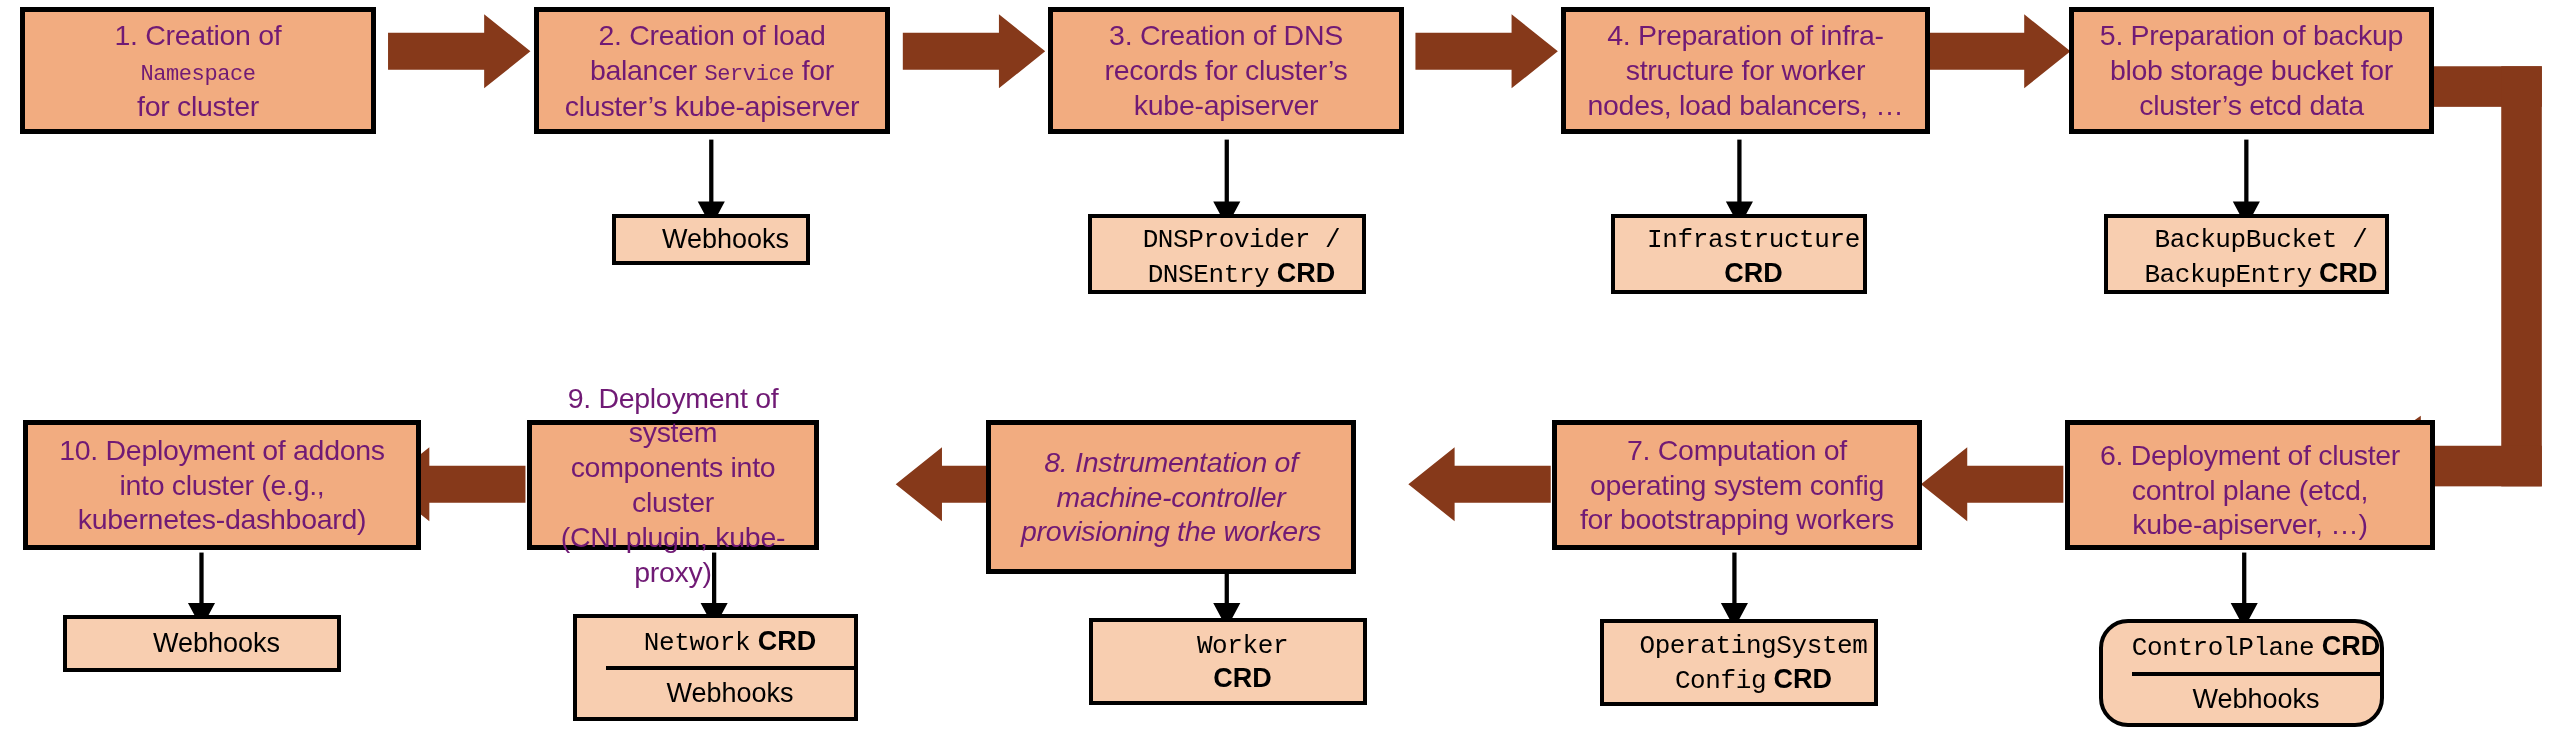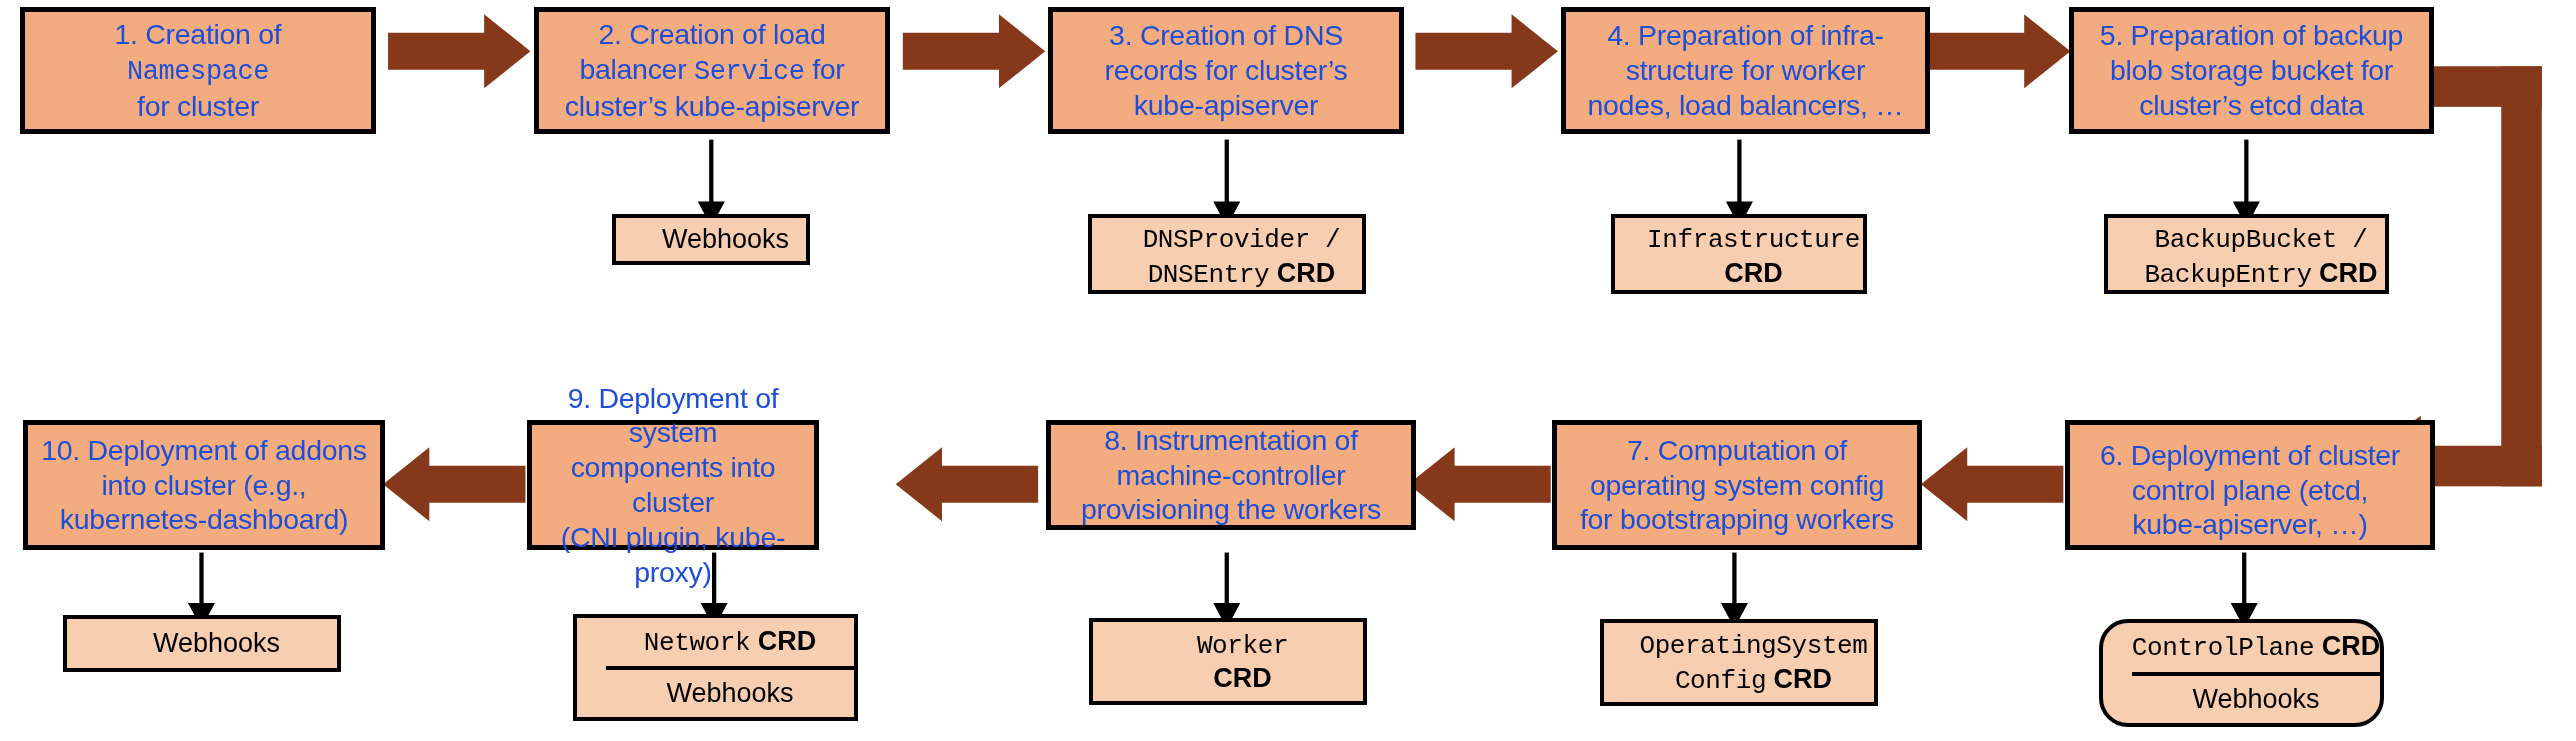--- a/index.html
+++ b/index.html
@@ -28,27 +28,27 @@
     box-sizing: border-box;
     display: flex;
     align-items: center;
     justify-content: center;
     text-align: center;
     padding: 2.8px 7.1px;
   }
   .step-text {
     font-size: 28.5px;
     line-height: 1.22;
-    color: #1d4ed8;
+    color: #701a75;
     font-family: "Liberation Sans", sans-serif;
     letter-spacing: -0.3px;
   }
   .mono {
     font-family: "Liberation Mono", "DejaVu Sans Mono", monospace;
-    font-size: 27px;
+    font-size: 22px;
     letter-spacing: -0.4px;
   }
 
   
   .res-box {
     position: absolute;
     background: #F8CEB0;
     border: 4.3px solid #000000;
     box-sizing: border-box;
     display: flex;
@@ -213,37 +213,37 @@
   </div>
 
   <div class="step-box" style="left:1552px; top:420px; width:370px; height:130px;">
     <div class="step-text">
       <span>7. Computation of</span><br>
       <span>operating system config</span><br>
       <span>for bootstrapping workers</span>
     </div>
   </div>
 
-  <div class="step-box" style="left:1046px; top:420px; width:370px; height:110px;">
+  <div class="step-box" style="left:986px; top:420px; width:370px; height:154px;font-style:italic;">
     <div class="step-text">
       <span>8. Instrumentation of</span><br>
       <span>machine-controller</span><br>
       <span>provisioning the workers</span>
     </div>
   </div>
 
   <div class="step-box" style="left:527px; top:420px; width:292px; height:130px;">
     <div class="step-text">
       <span>9. Deployment of system</span><br>
       <span>components into cluster</span><br>
       <span>(CNI plugin, kube-proxy)</span>
     </div>
   </div>
 
-  <div class="step-box" style="left:23px; top:420px; width:362px; height:130px;">
+  <div class="step-box" style="left:23px; top:420px; width:398px; height:130px;">
     <div class="step-text">
       <span>10. Deployment of addons</span><br>
       <span>into cluster (e.g.,</span><br>
       <span>kubernetes-dashboard)</span>
     </div>
   </div>
 
   <div class="res-box" style="left:612px; top:214px; width:198px; height:51px;">
     <div class="res-cell">
       <span class="res-text plain">Webhooks</span>

